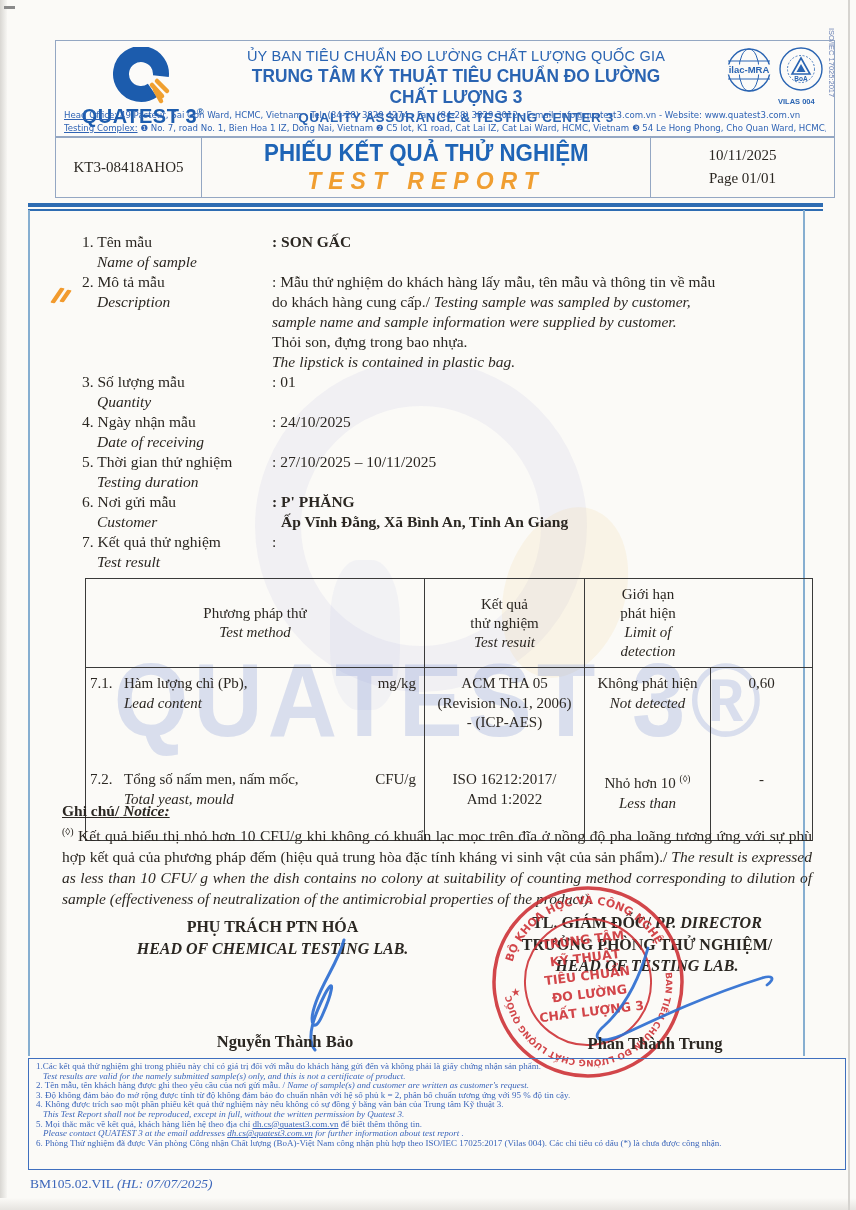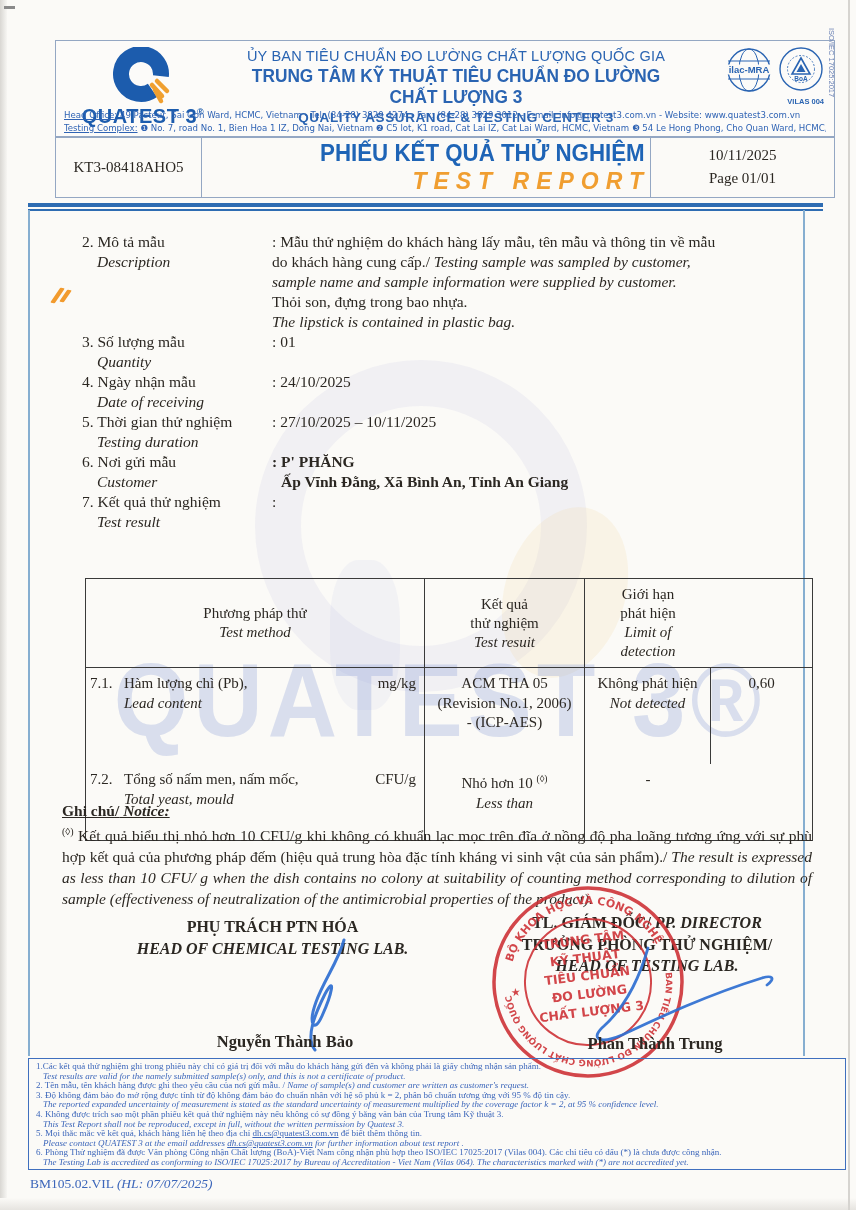--- a/index.html
+++ b/index.html
@@ -20,30 +20,30 @@
   
   .header-box{left:55px;top:40px;width:778px;height:96px;border:1.5px solid #94a7c3;background:rgba(255,255,255,0.25);}
   .logo-block{left:12px;top:6px;width:150px;text-align:center;}
   .logo-wordmark{font-family:"Liberation Sans","DejaVu Sans",sans-serif;font-weight:bold;font-size:20px;color:#1c5cad;letter-spacing:0.5px;margin-top:-4px;}
   .logo-reg{font-size:9px;vertical-align:super;}
   .org-block{left:165px;top:7px;width:470px;text-align:center;font-family:"Liberation Sans","DejaVu Sans",sans-serif;color:#2a64b2;}
   .org1{font-size:14.5px;letter-spacing:0.2px;}
   .org2{font-size:18px;font-weight:bold;margin-top:2px;transform:scaleX(0.96);}
   .org3{font-size:13.5px;font-weight:bold;letter-spacing:0.6px;margin-top:2px;}
   .certs{right:10px;top:5px;display:flex;gap:5px;align-items:flex-start;}
-  .vilas{font-family:"Liberation Sans","DejaVu Sans",sans-serif;font-size:7.5px;font-weight:bold;color:#2a64b2;text-align:right;margin-top:1px;}
+  .vilas{font-family:"Liberation Sans","DejaVu Sans",sans-serif;font-size:7.5px;font-weight:bold;color:#2a64b2;text-align:left;margin-top:1px;}
   .addresses{left:8px;bottom:3px;width:762px;font-family:"DejaVu Sans",sans-serif;font-size:8.6px;line-height:12.5px;color:#2f63b4;}
   .addr-label{text-decoration:underline;}
   .iso-vert{left:836px;top:28px;font-family:"Liberation Sans","DejaVu Sans",sans-serif;font-size:7.5px;color:#6b82b5;
             transform:rotate(90deg);transform-origin:left top;white-space:nowrap;}
   
   .title-row{left:55px;top:136px;width:778px;height:60px;border:1.5px solid #94a7c3;display:flex;}
   .title-cell{display:flex;flex-direction:column;justify-content:center;align-items:center;}
   .tc-left{width:145px;border-right:1.5px solid #94a7c3;font-size:15px;color:#2b2722;}
-  .tc-center{flex:1;border-right:1.5px solid #94a7c3;align-items:flex-end;}
+  .tc-center{flex:1;border-right:1.5px solid #94a7c3;}
   .tc-right{width:183px;font-size:15px;line-height:23px;}
   .title-vn{font-family:"Liberation Sans","DejaVu Sans",sans-serif;font-weight:bold;font-size:23px;color:#1e64b6;transform:scaleX(0.97);}
   .title-en{font-family:"Liberation Sans","DejaVu Sans",sans-serif;font-weight:bold;font-style:italic;font-size:23px;
             color:#f09e30;letter-spacing:7px;margin-top:1px;}
   
   .rule-thick{left:28px;top:203px;width:795px;height:4px;background:#2e6cb2;}
   .rule-thin{left:28px;top:209px;width:795px;height:1.5px;background:#2e6cb2;}
   .body-border-l{left:28px;top:210px;width:1.5px;height:846px;background:#86aed0;}
   .body-border-r{left:803px;top:210px;width:1.5px;height:846px;background:#86aed0;}
   
@@ -178,20 +178,27 @@
   <div class="abs body-border-l"></div>
   <div class="abs body-border-r"></div>
 
   <div class="abs orange-mark">
       <i></i>
       <i></i>
     </div>
 
   <div class="abs info-list">
 
+    <div class="info-item">
+      <div>
+        <div>1. Tên mẫu</div>
+        <div class="lbl-en">Name of sample</div>
+      </div>
+      <div><span class="val-bold">: SON GẤC</span></div>
+    </div>
 
     <div class="info-item">
       <div>
         <div>2. Mô tả mẫu</div>
         <div class="lbl-en">Description</div>
       </div>
       <div>
         <div>: Mẫu thử nghiệm do khách hàng lấy mẫu, tên mẫu và thông tin về mẫu</div>
         <div><span>do khách hàng cung cấp./ </span><span class="it">Testing sample was sampled by customer,</span></div>
         <div class="it">sample name and sample information were supplied by customer.</div>
@@ -285,20 +292,24 @@
     </div>
 
     <div class="tbl-grid">
       <div class="bcell r2 char-cell">
         <div class="char-no">7.2.</div>
         <div class="char-name">
           <div>Tổng số nấm men, nấm mốc,</div>
           <div class="it">Total yeast, mould</div>
         </div>
         <div class="char-unit">CFU/g</div>
+      </div>
+      <div class="bcell r2 center-cell">
+        <div>ISO 16212:2017/</div>
+        <div>Amd 1:2022</div>
       </div>
       <div class="bcell r2 center-cell">
         <div><span>Nhỏ hơn 10</span> <sup class="diamond">(◊)</sup></div>
         <div class="it">Less than</div>
       </div>
       <div class="bcell r2 center-cell">-</div>
     </div>
   </div>
 
   <div class="abs notice">
@@ -348,24 +359,22 @@
   </svg>
 
   <div class="abs sig-name sig-left-name">Nguyễn Thành Bảo</div>
   <div class="abs sig-name sig-right-name">Phan Thành Trung</div>
 
   <div class="abs footer-box">
     <div class="fline">1.Các kết quả thử nghiệm ghi trong phiếu này chỉ có giá trị đối với mẫu do khách hàng gửi đến và không phải là giấy chứng nhận sản phẩm.</div>
     <div class="fline fen">Test results are valid for the namely submitted sample(s) only, and this is not a certificate of product.</div>
     <div class="fline"><span>2. Tên mẫu, tên khách hàng được ghi theo yêu cầu của nơi gửi mẫu. / </span><span class="it">Name of sample(s) and customer are written as customer's request.</span></div>
     <div class="fline">3. Độ không đảm bảo đo mở rộng được tính từ độ không đảm bảo đo chuẩn nhân với hệ số phủ k = 2, phân bố chuẩn tương ứng với 95 % độ tin cậy.</div>
-    <div class="fline fen">The reported expanded uncertainty of measurement is stated as the standard uncertainty of measurement multiplied by the coverage factor k = 2, at 95 % confidence level.</div>
     <div class="fline">4. Không được trích sao một phần phiếu kết quả thử nghiệm này nếu không có sự đồng ý bằng văn bản của Trung tâm Kỹ thuật 3.</div>
     <div class="fline fen">This Test Report shall not be reproduced, except in full, without the written permission by Quatest 3.</div>
     <div class="fline"><span>5. Mọi thắc mắc về kết quả, khách hàng liên hệ theo địa chỉ </span><span class="femail">dh.cs@quatest3.com.vn</span><span> để biết thêm thông tin.</span></div>
     <div class="fline fen"><span>Please contact QUATEST 3 at the email addresses </span><span class="femail">dh.cs@quatest3.com.vn</span><span> for further information about test report .</span></div>
     <div class="fline">6. Phòng Thử nghiệm đã được Văn phòng Công nhận Chất lượng (BoA)-Việt Nam công nhận phù hợp theo ISO/IEC 17025:2017 (Vilas 004). Các chỉ tiêu có dấu (*) là chưa được công nhận.</div>
-    <div class="fline fen">The Testing Lab is accredited as conforming to ISO/IEC 17025:2017 by Bureau of Accreditation - Viet Nam (Vilas 064). The characteristics marked with (*) are not accredited yet.</div>
   </div>
 
   <div class="abs form-code"><span>BM105.02.VIL </span><span class="it">(HL: 07/07/2025)</span></div>
 
 </div>
 
 </body></html>

